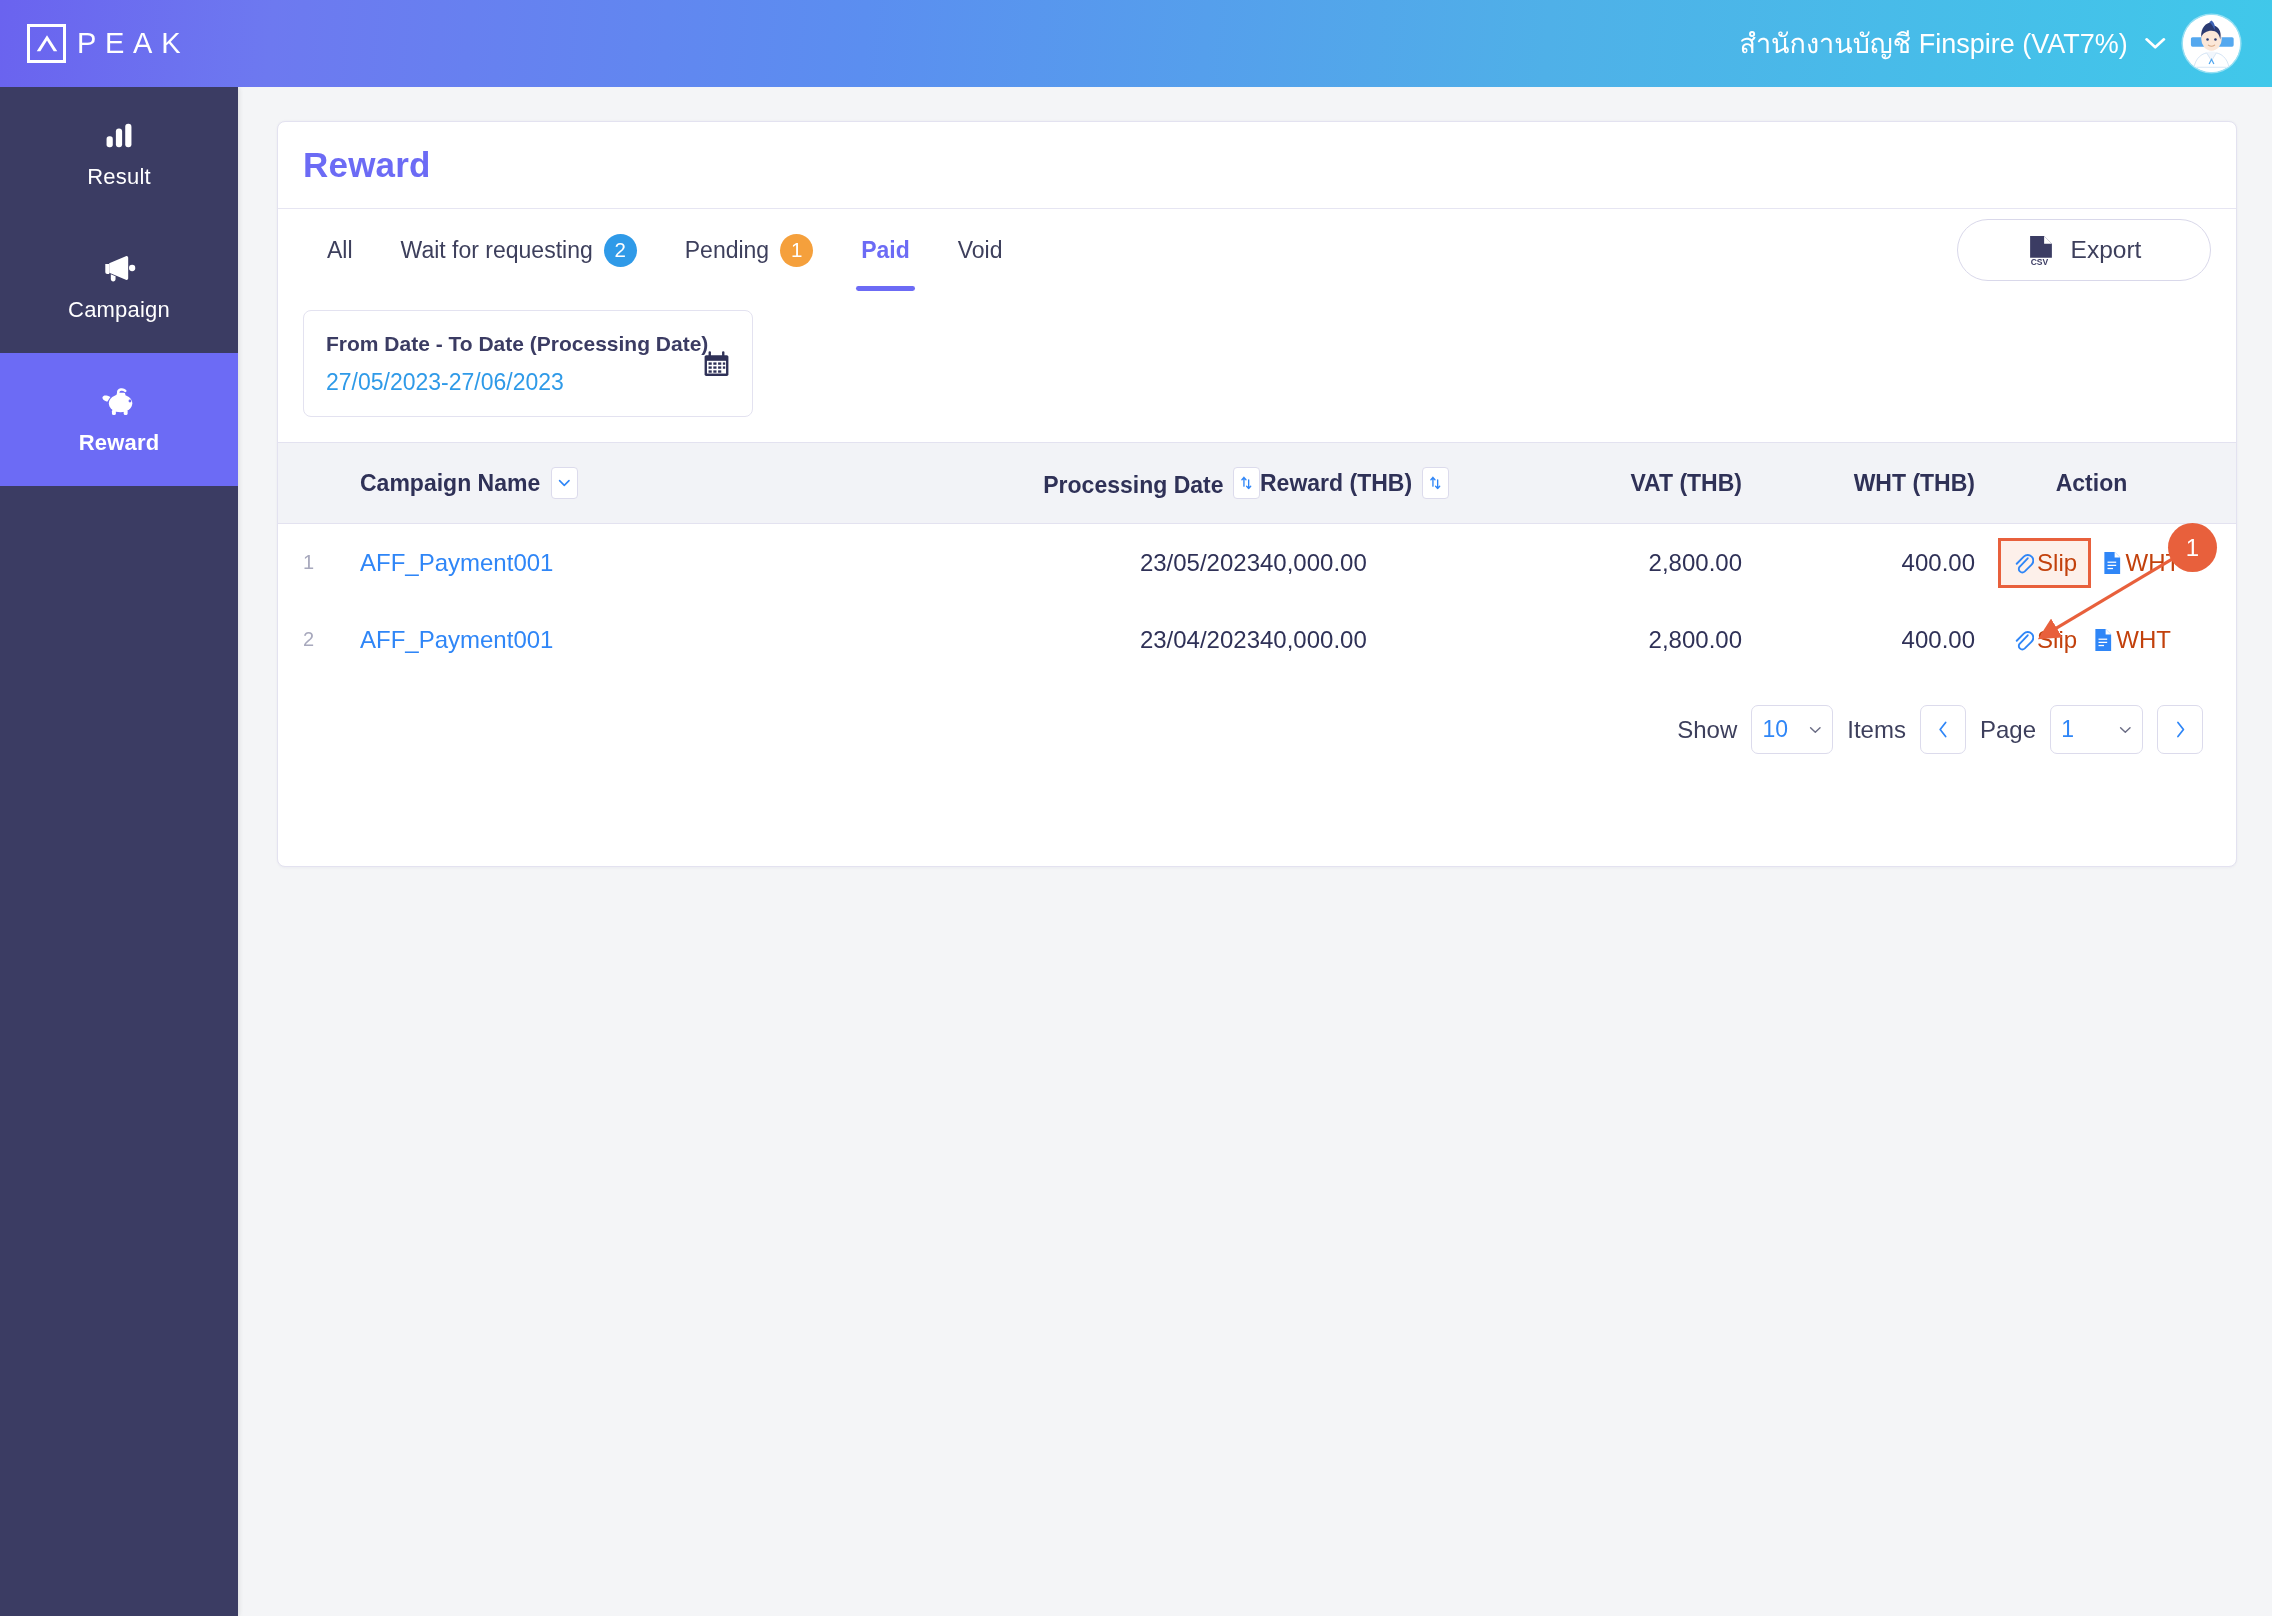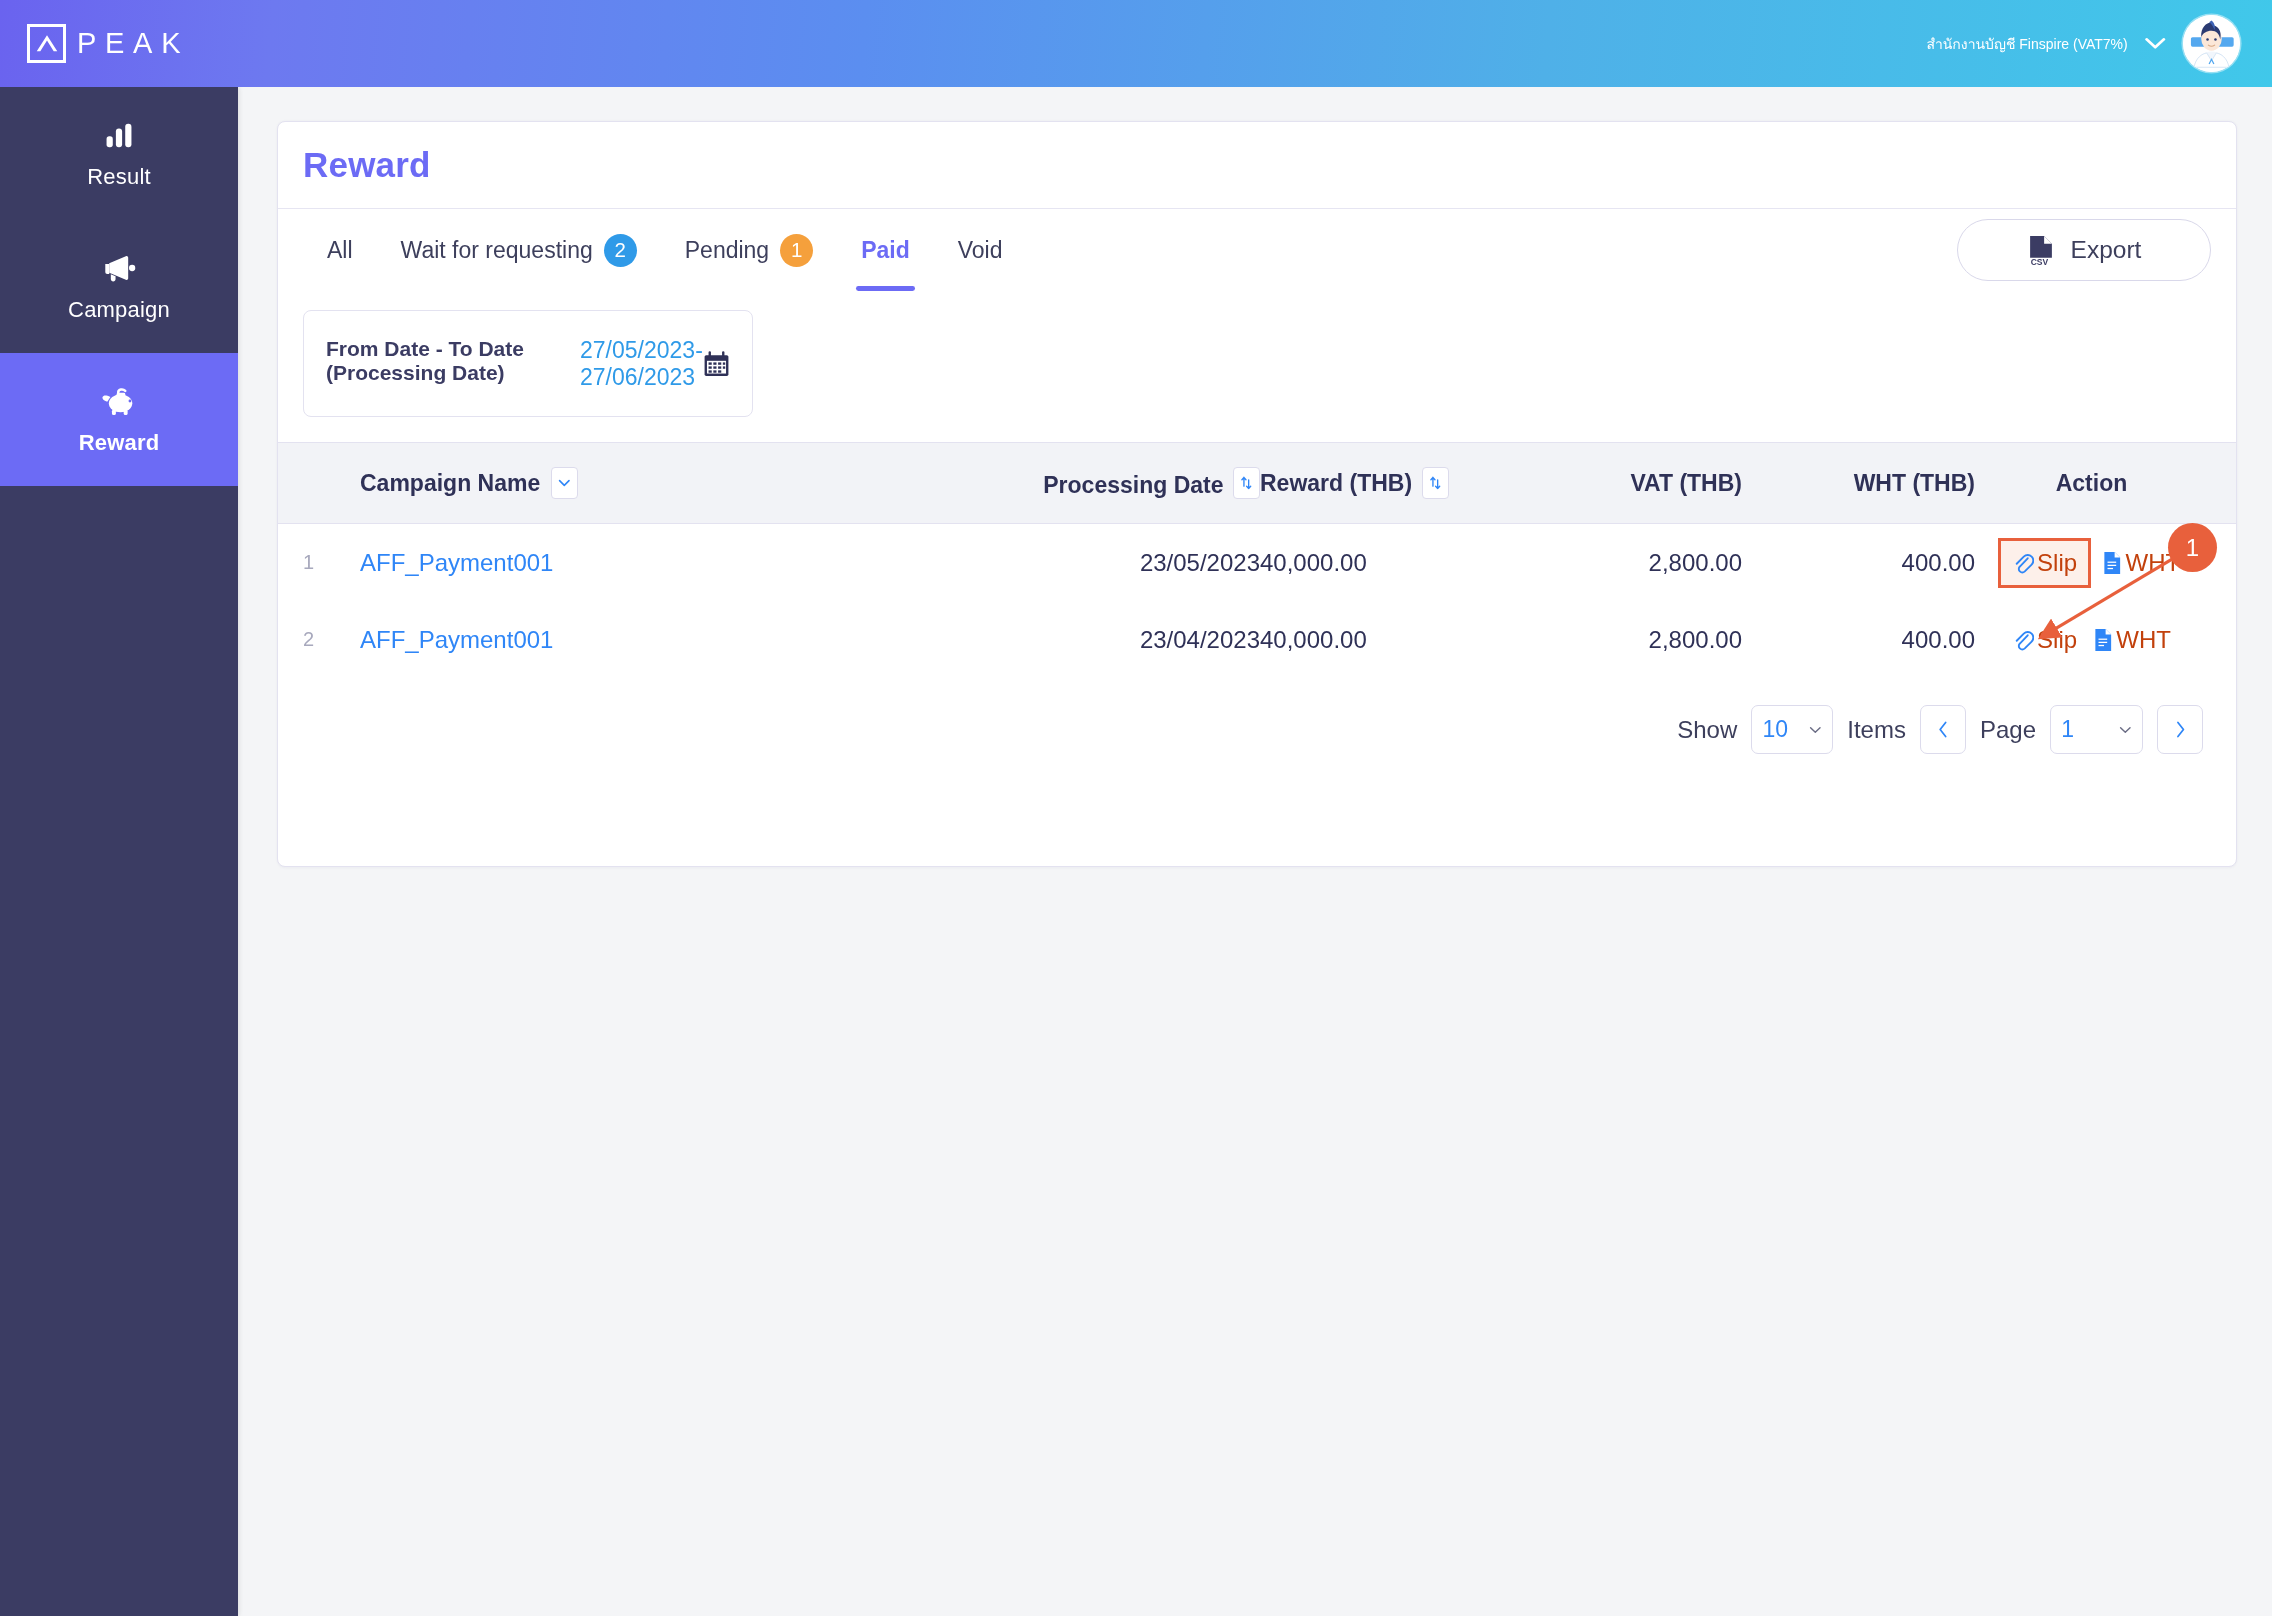--- a/index.html
+++ b/index.html
@@ -33,21 +33,21 @@
     font-weight: 300; line-height: 1;
     display: flex; align-items: center; gap: 0px;
   }
   .brand-word span { display:inline-block; }
 
   .topbar-right {
     margin-left: auto; display: flex; align-items: center;
     gap: 17.4px; margin-right: 33px;
   }
   .org-name {
-    color: #fff; font-size: 14px; font-weight: 400;
+    color: #fff; font-size: 27px; font-weight: 400;
     white-space: nowrap;
   }
   .chev-down-white {
     width: 20.5px; height: 12.6px;
   }
   .avatar {
     width: 57px; height: 57px; border-radius: 50%;
     background: #fff; overflow: hidden;
     display: block;
     box-shadow: 0 0 0 1.6px rgba(255,255,255,0.45);
@@ -134,21 +134,21 @@
   
   .datebox {
     margin: 19px 0 0 25px;
     width: 450px; height: 107px;
     border: 0.8px solid #e3e2f0; border-radius: 8px;
     background: #fff;
     display: flex; align-items: center;
     padding: 0 22px; cursor: pointer;
     position: relative;
   }
-  .datebox-labels { display: flex; gap: 13px; }
+  .datebox-labels { display: flex; flex-direction: column; gap: 13px; }
   .datebox-title { color: #3b3c63; font-size: 21px; font-weight: 700; }
   .datebox-value { color: #2f9ae8; font-size: 23px; font-weight: 400; }
   .cal-icon { position: absolute; right: 22px; top: 50%; transform: translateY(-50%); }
 
   
   .table { margin-top: 25px; width: 100%; }
   .trow {
     display: flex; align-items: center;
     padding: 0 25px;
   }

